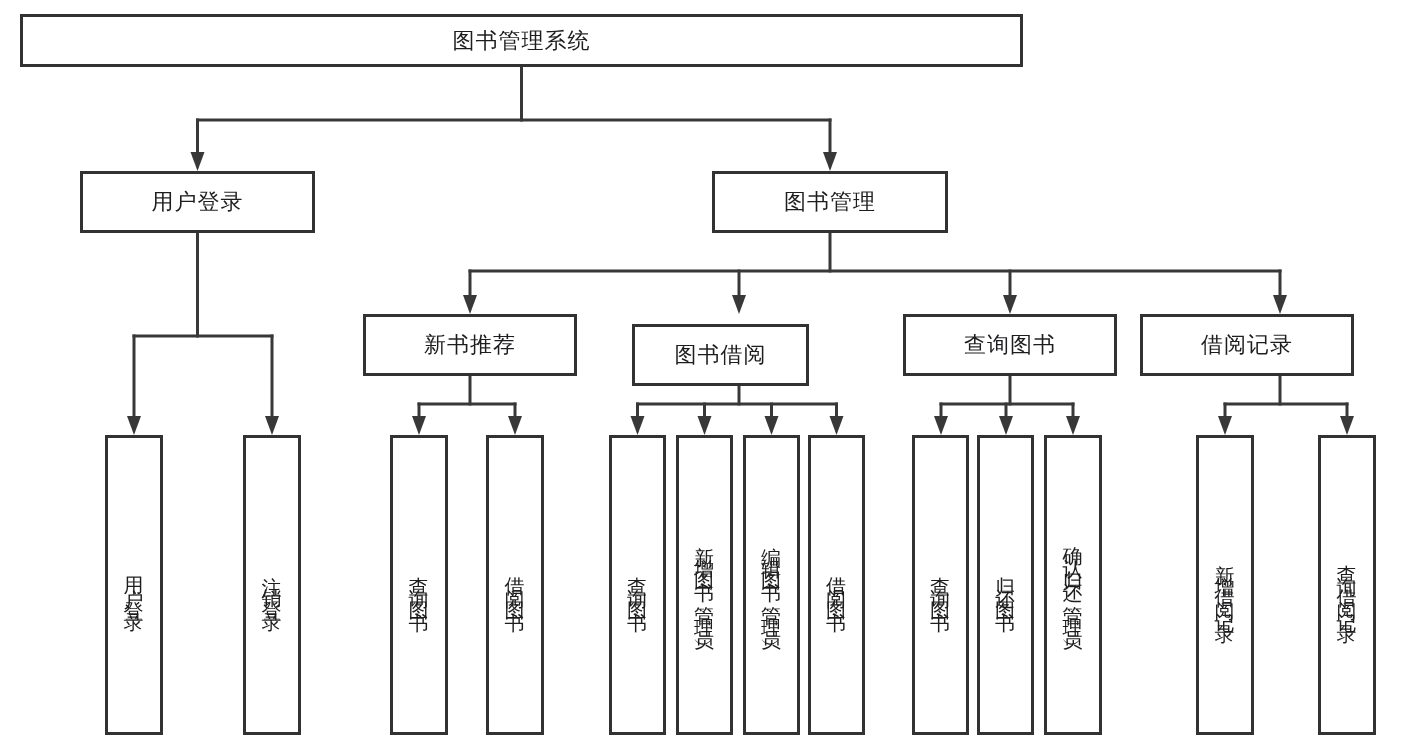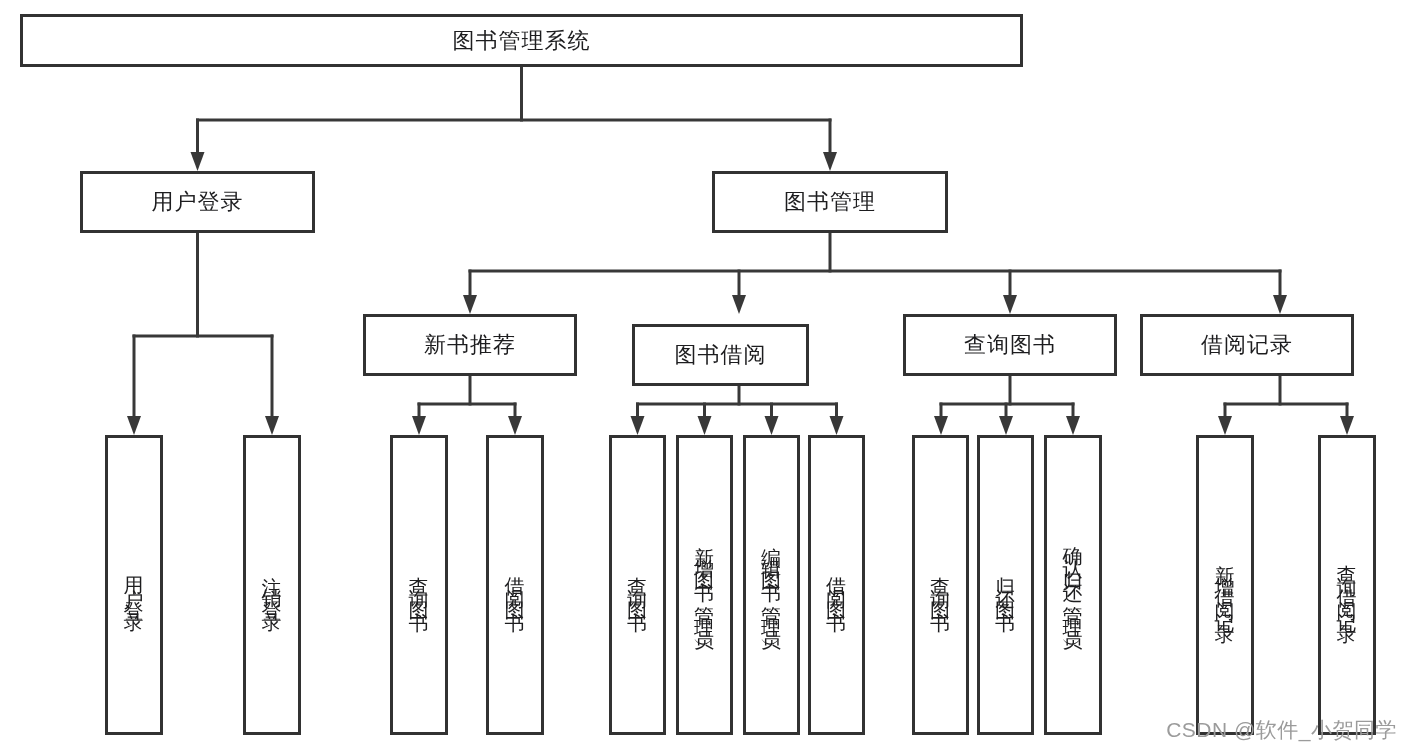--- a/index.html
+++ b/index.html
@@ -206,15 +206,14 @@
     <span>确认归还（管理员）</span>
   </div>
 
   <div class="node vnode leaf lf-e1">
     <span>新增借阅记录</span>
   </div>
   <div class="node vnode leaf lf-e2">
     <span>查询借阅记录</span>
   </div>
 
-  <div class="watermark">CSDN @软件_小贺同学</div>
 
 </div>
 
 </body></html>

